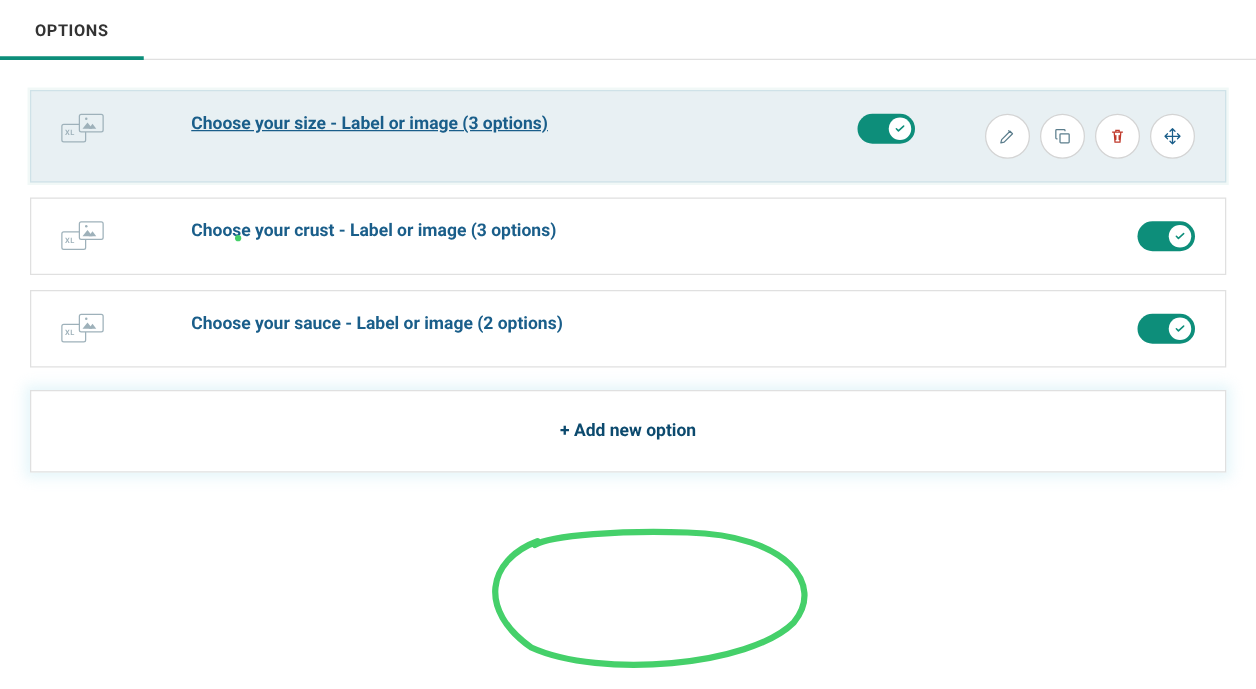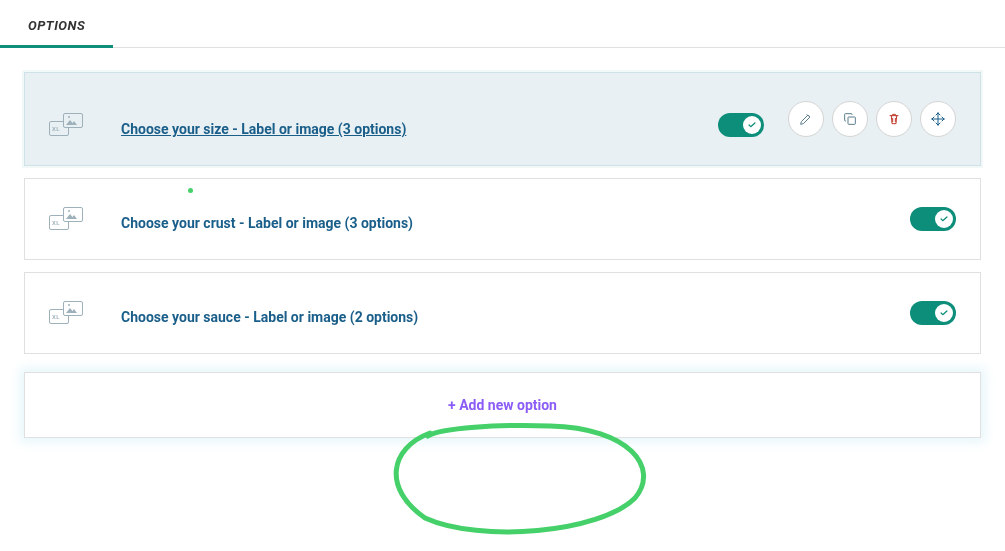--- a/index.html
+++ b/index.html
@@ -1,23 +1,23 @@
 <!DOCTYPE html>
 <html><head>
   <meta charset="utf-8">
   <style>
     * { box-sizing: border-box; margin: 0; padding: 0; }
     body { font-family: -apple-system, BlinkMacSystemFont, "Segoe UI", Roboto, sans-serif; background: #fff; width: 1005px; height: 551px; position: relative; }
 
-    .tab-bar { border-bottom: 1px solid #e0e0e0; padding: 8px 0 0 0; font-style: italic; }
+    .tab-bar { border-bottom: 1px solid #e0e0e0; padding: 8px 0 0 0; }
     .tab { display: inline-block; padding: 10px 28px 12px; font-weight: 700; font-size: 13px; letter-spacing: 0.5px; color: #333; border-bottom: 3px solid #0d8e7a; margin-bottom: -1px; }
 
     .container { padding: 24px 24px 10px; }
 
-    .option-row { display: flex; align-items: flex-end; border: 1px solid #e0e0e0; padding: 28px 24px; margin-bottom: 12px; background: #fff; }
+    .option-row { display: flex; align-items: flex-start; border: 1px solid #e0e0e0; padding: 18px 24px; margin-bottom: 12px; background: #fff; gap: 32px; }
     .option-row.active { background: #e8f0f3; border: 1px solid #cfe2e8; box-shadow: 0 0 0 2px rgba(13,142,122,0.06); }
 
     .size-icon { width: 40px; height: 24px; margin-right: 32px; position: relative; flex-shrink: 0; }
     .size-icon .rect1 { position: absolute; left: 0; top: 8px; width: 20px; height: 15px; border: 1px solid #9eb1ba; border-radius: 2px; }
     .size-icon .xl { position: absolute; left: 3px; top: 12px; font-size: 6px; color: #9eb1ba; font-weight: 600; letter-spacing: 0.5px; }
     .size-icon .rect2 { position: absolute; left: 14px; top: 0; width: 20px; height: 15px; border: 1px solid #9eb1ba; border-radius: 2px; background: #fff; }
     .option-row.active .size-icon .rect2 { background: #e8f0f3; }
     .size-icon .img-glyph { position: absolute; left: 17px; top: 3px; width: 14px; height: 9px; }
     .size-icon .img-glyph .dot { position: absolute; left: 2px; top: 0; width: 2px; height: 2px; background: #9eb1ba; border-radius: 50%; }
     .size-icon .img-glyph .tri { position: absolute; left: 0; bottom: 0; width: 0; height: 0; border-left: 4px solid transparent; border-right: 4px solid transparent; border-bottom: 5px solid #9eb1ba; }
@@ -29,21 +29,21 @@
     .toggle { width: 46px; height: 24px; background: #0d8e7a; border-radius: 999px; position: relative; cursor: pointer; flex-shrink: 0; }
     .toggle .knob { width: 18px; height: 18px; background: #fff; border-radius: 50%; position: absolute; right: 3px; top: 3px; display: flex; align-items: center; justify-content: center; }
     .toggle .knob svg { width: 10px; height: 10px; }
 
     .actions { display: flex; gap: 8px; margin-left: 24px; }
     .action-btn { width: 36px; height: 36px; border: 1px solid #d4d4d4; border-radius: 50%; background: #fff; display: flex; align-items: center; justify-content: center; cursor: pointer; }
     .action-btn svg { width: 16px; height: 16px; }
 
     .green-dot { position: absolute; left: 188px; top: 188px; width: 5px; height: 5px; background: #45d06a; border-radius: 50%; }
 
-    .add-new { border: 1px solid #e0e0e0; padding: 24px; text-align: center; color: #8b5cf6; font-weight: 700; font-size: 14px; cursor: pointer; background: #fff; box-shadow: 0 0 10px 4px rgba(200, 235, 245, 0.45); margin-top: 18px; }
+    .add-new { border: 1px solid #e0e0e0; padding: 24px; text-align: center; color: #0c4a6e; font-weight: 700; font-size: 14px; cursor: pointer; background: #fff; box-shadow: 0 0 10px 4px rgba(200, 235, 245, 0.45); margin-top: 18px; }
 
     .annotation-circle { position: absolute; pointer-events: none; }
   </style>
 </head>
 <body>
 
 <div class="tab-bar">
   <div class="tab">OPTIONS</div>
 </div>
 

